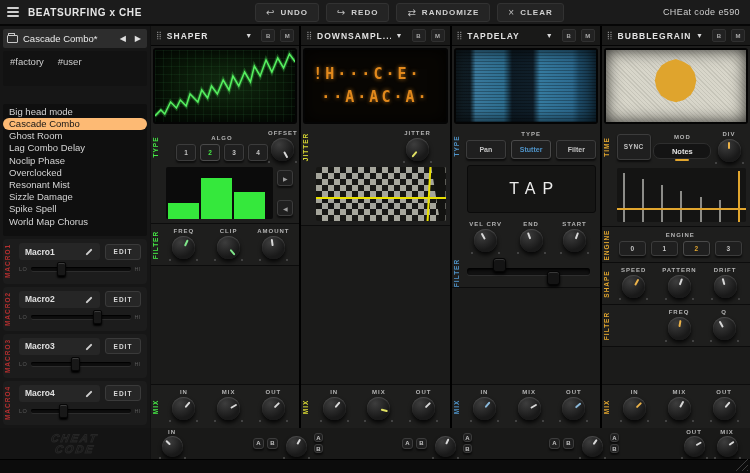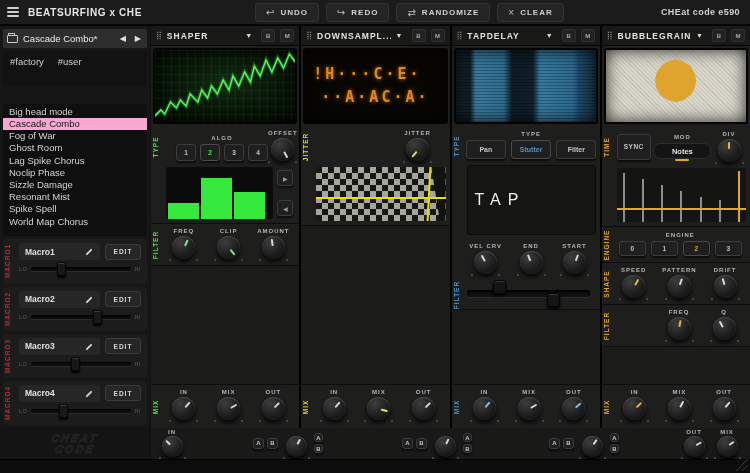--- a/index.html
+++ b/index.html
@@ -8,34 +8,34 @@
   .app { position:relative; width:750px; height:473px; background:#101010; overflow:hidden; color:#d8d8d8; }
 
   
   .topbar { position:absolute; left:0; top:0; width:750px; height:26px; background:#1b1b1b; border-bottom:2px solid #060606; display:flex; align-items:center; }
   .hamburger { width:26px; height:24px; display:flex; flex-direction:column; justify-content:center; gap:2px; padding:0 7px; }
   .hamburger i { display:block; height:2px; background:#cfcfcf; border-radius:1px; }
   .app-title { font-size:10px; font-weight:bold; letter-spacing:.6px; color:#e6e6e6; margin-left:2px; }
   .tb-buttons { position:absolute; left:255px; top:3px; display:flex; gap:7px; }
   .tb-btn { height:19px; display:flex; align-items:center; gap:5px; padding:0 10px; background:#242424; border:1px solid #323232; border-radius:3px; font-size:8px; font-weight:bold; letter-spacing:1px; color:#d0d0d0; cursor:pointer; }
   .tb-btn .ic { font-size:10px; color:#bdbdbd; font-weight:normal; }
-  .cheat-code { position:absolute; right:10px; top:7px; font-size:9px; font-weight:bold; color:#cfcfcf; letter-spacing:.4px; }
+  .cheat-code { position:absolute; right:10px; top:7px; font-size:9px; font-weight:normal; color:#cfcfcf; letter-spacing:.4px; }
 
   
   .sidebar { position:absolute; left:0; top:26px; width:150px; height:402px; background:#161616; padding:3px; display:flex; flex-direction:column; }
   .preset-row { height:20px; background:#2d2d2d; border-radius:2px; display:flex; align-items:center; padding:0 4px; gap:5px; }
   .folder-ic { position:relative; width:11px; height:8px; border:1px solid #c9c9c9; border-radius:1px; }
   .folder-ic::before { content:""; position:absolute; left:0; top:-3px; width:5px; height:2px; border:1px solid #c9c9c9; border-bottom:none; border-radius:1px 1px 0 0; }
   .preset-name { flex:1; font-size:9.5px; color:#eaeaea; white-space:nowrap; overflow:hidden; }
   .nav-arrow { font-size:8px; color:#e0e0e0; padding:0 2px; cursor:pointer; }
   .tags-box { margin-top:3px; height:36px; background:#121212; border-radius:2px; padding:5px 7px; display:flex; gap:14px; align-items:flex-start; }
   .tag { font-size:9.5px; color:#cdcdcd; }
   .preset-list { margin-top:18px; height:139px; background:#0f0f0f; border-radius:2px; padding:2px 0; overflow:hidden; }
   .preset { font-size:9.5px; line-height:12.2px; padding-left:6px; color:#d4d4d4; white-space:nowrap; cursor:pointer; }
-  .preset.selected { background:#f9a8d4; color:#141414; }
+  .preset.selected { background:#fdba74; color:#141414;border-radius:6px; }
 
   
   .macro-panel { margin-top:3px; height:46px; background:#1c1c1c; border-radius:4px; position:relative; padding:4px 6px 3px 16px; }
   .side-label { position:absolute; left:1px; top:50%; transform:translateY(-50%) rotate(180deg); writing-mode:vertical-rl; font-size:6.5px; font-weight:bold; letter-spacing:1px; }
   .macro-side { color:#b32f2f; }
   .macro-top { display:flex; gap:5px; align-items:center; }
   .macro-name-field { flex:1; height:17px; background:#262626; border-radius:3px; display:flex; align-items:center; padding:0 6px; }
   .macro-name { flex:1; font-size:8.5px; font-weight:bold; color:#e0e0e0; }
   .pencil-ic { position:relative; width:9px; height:9px; }
   .pencil-ic::before { content:""; position:absolute; left:0; top:4px; width:8px; height:2px; background:#cfcfcf; transform:rotate(-45deg); border-radius:1px; }
@@ -109,21 +109,21 @@
 
   .checker-wrap { margin:0 4px 4px 15px; height:54px; position:relative; border-radius:2px; overflow:hidden; background:conic-gradient(#a5a59b 90deg, #161614 90deg 180deg, #a5a59b 180deg 270deg, #161614 270deg); background-size:12px 12px; }
   .checker-dark { position:absolute; right:0; top:0; bottom:0; width:11%; background:#121210; clip-path:polygon(0 0, 100% 0, 100% 100%, 60% 100%); }
   .checker-hline { position:absolute; left:0; right:0; top:56%; height:2px; background:#e8e000; }
   .checker-vline { position:absolute; right:12%; top:-2px; bottom:-2px; width:2px; background:#e8e000; transform:rotate(3deg); }
 
   .type-row { display:flex; flex-direction:column; align-items:center; gap:3px; padding:5px 4px 6px 15px; }
   .type-btns { display:flex; gap:5px; }
   .type-btns .sq-btn { min-width:40px; height:19px; padding:0 8px; font-size:7px; font-weight:bold; }
 
-  .tap-pad { margin:0 4px 4px 15px; height:70px; background:#151514; border-radius:3px; border:1px solid #0a0a0a; display:flex; align-items:center; justify-content:flex-start; cursor:pointer; }
+  .tap-pad { margin:0 4px 4px 15px; height:48px; background:#151514; border-radius:3px; border:1px solid #0a0a0a; display:flex; align-items:center; justify-content:center; cursor:pointer; }
   .tap-text { font-size:16px; letter-spacing:7px; color:#ececec; padding-left:7px; }
 
   .range-row { display:flex; align-items:center; padding:10px 10px 12px 15px; }
   .range-track { position:relative; flex:1; height:7px; background:#111; border-radius:3px; box-shadow:inset 0 2px 3px #000, 0 1px 0 #2e2e2e; }
   .rh { position:absolute; width:13px; height:14px; background:#141414; border:1px solid #050505; border-radius:3px; box-shadow:inset 0 1px 0 #383838, 0 2px 3px #000; cursor:pointer; }
   .rh-a { top:-10px; left:calc(var(--x) - 6px); }
   .rh-b { top:3px;  left:calc(var(--x) - 6px); }
 
   .time-row { display:flex; align-items:center; padding:5px 6px 6px 15px; }
   .sync-btn { width:34px; height:26px; font-size:6.5px; letter-spacing:.5px; }
@@ -191,26 +191,26 @@
       <span class="nav-arrow">◀</span>
       <span class="nav-arrow">▶</span>
     </div>
     <div class="tags-box">
       <span class="tag">#factory</span>
       <span class="tag">#user</span>
     </div>
     <div class="preset-list">
       <div class="preset">Big head mode</div>
       <div class="preset selected">Cascade Combo</div>
-      <div class="preset">Fog of War</div>
       <div class="preset">Ghost Room</div>
-      <div class="preset">Lag Spike Chorus</div>
+      <div class="preset">Lag Combo Delay</div>
       <div class="preset">Noclip Phase</div>
+      <div class="preset">Overclocked</div>
+      <div class="preset">Resonant Mist</div>
       <div class="preset">Sizzle Damage</div>
-      <div class="preset">Resonant Mist</div>
       <div class="preset">Spike Spell</div>
       <div class="preset">World Map Chorus</div>
     </div>
 
     <div class="macro-panel">
       <span class="side-label macro-side">MACRO1</span>
       <div class="macro-top">
         <div class="macro-name-field">
           <span class="macro-name">Macro1</span>
           <span class="pencil-ic"></span>

